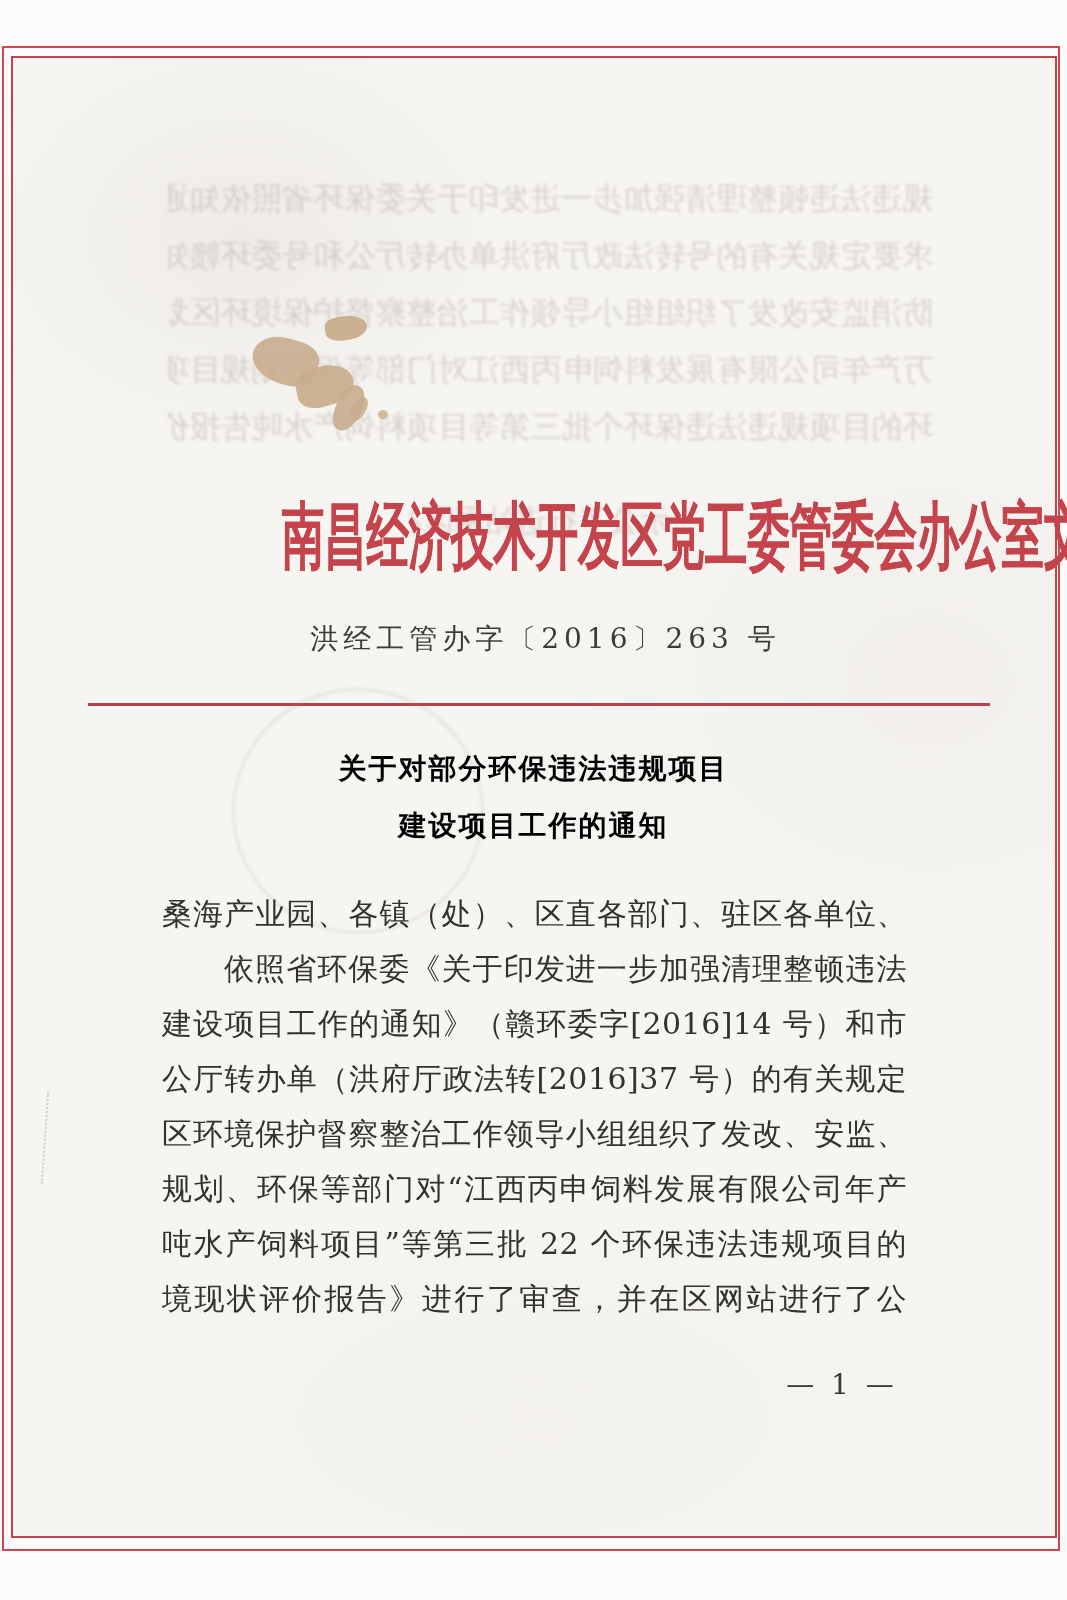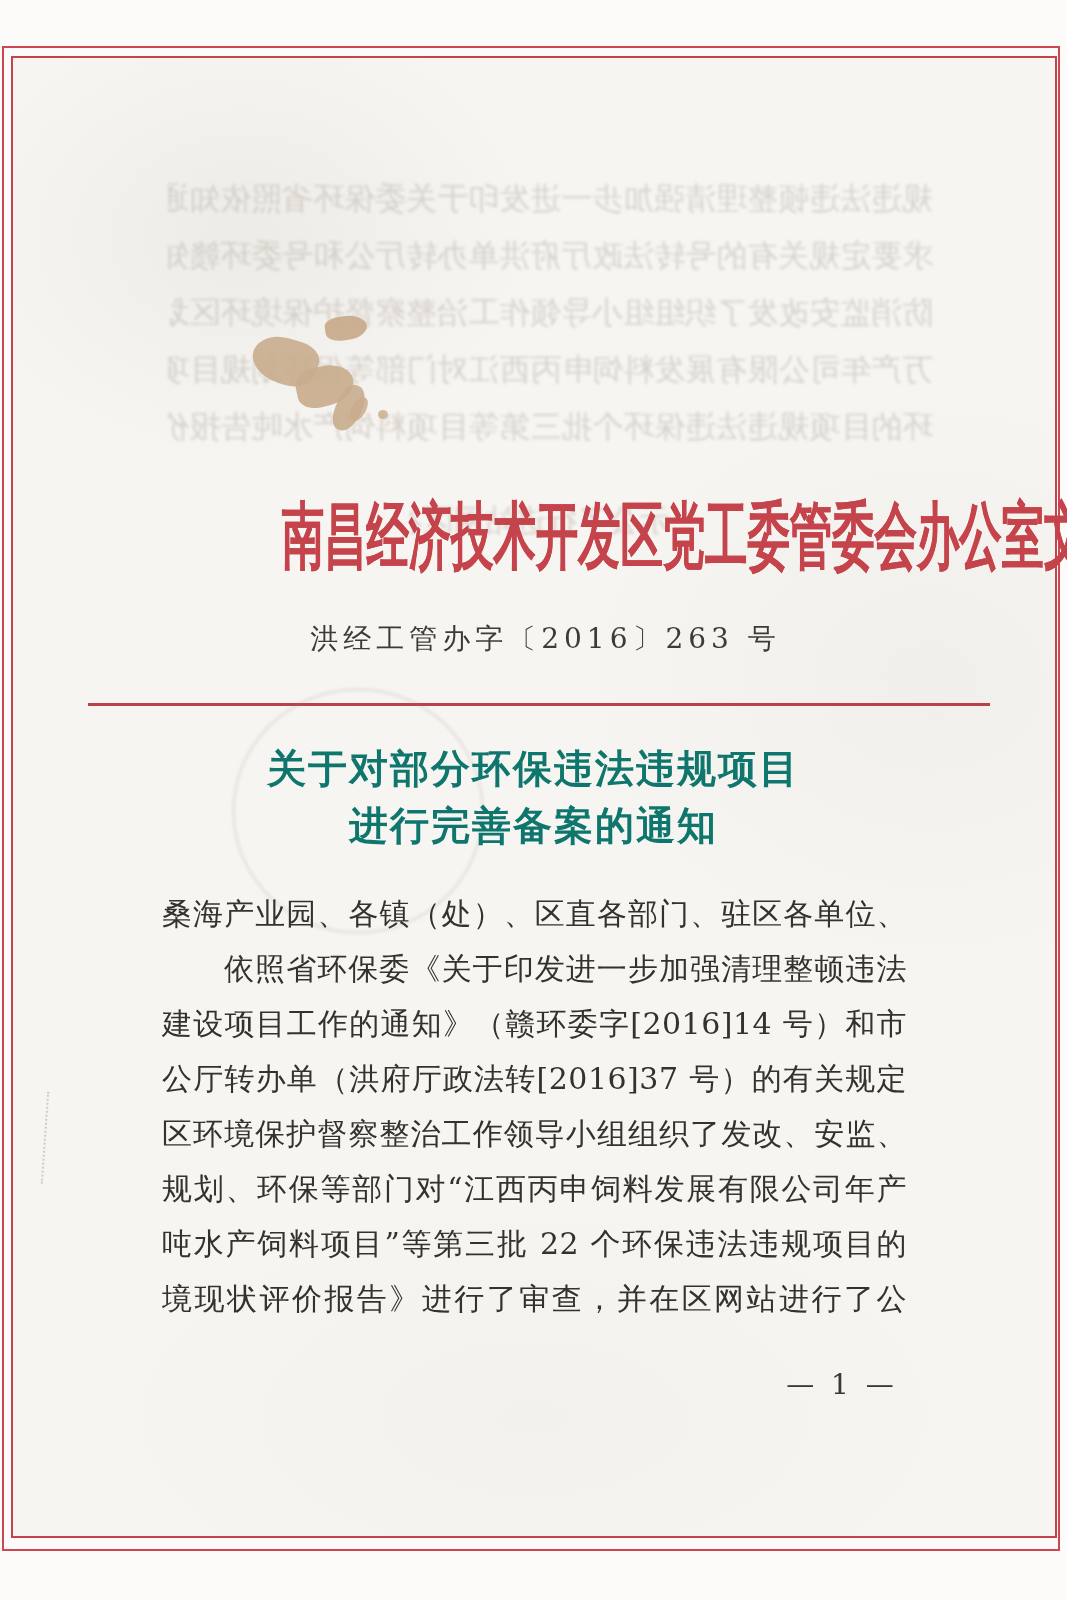--- a/index.html
+++ b/index.html
@@ -63,21 +63,21 @@
   .doc-number {
     position:absolute; top:620px; left:12px; width:1067px; text-align:center;
     font-size:28px; color:#3d3b38; letter-spacing:5px;
   }
   .red-rule {
     position:absolute; top:703px; left:88px; width:902px; height:3px;
     background:#b8414b;
   }
   .doc-title {
     position:absolute; top:740px; left:0; width:1067px; text-align:center;
-    font-size:39px; font-weight:700; color:#0f766e; line-height:57px;
+    font-size:28px; font-weight:700; color:#000000; line-height:57px;
     letter-spacing:2px;
   }
   .body-text {
     position:absolute; left:162px; top:886px; width:745px;
     font-size:30px; color:#34322f; letter-spacing:.5px;
   }
   .bline { height:55px; line-height:55px; white-space:nowrap; }
   .bline.jl { text-align:justify; text-align-last:justify; white-space:normal; overflow:hidden; }
   .bline.indent { padding-left:62px; }
   .page-num {
@@ -116,21 +116,21 @@
 </div>
 
 <div class="doc-number">洪经工管办字〔2016〕263 号</div>
 
 <div class="red-rule"></div>
 
 <div class="seal-ghost"></div>
 
 <div class="doc-title">
   <div>关于对部分环保违法违规项目</div>
-  <div>进行完善备案的通知</div>
+  <div>建设项目工作的通知</div>
 </div>
 
 <div class="body-text">
   <div class="bline jl">桑海产业园、各镇（处）、区直各部门、驻区各单位、有关</div>
   <div class="bline jl indent">依照省环保委《关于印发进一步加强清理整顿违法违规</div>
   <div class="bline jl">建设项目工作的通知》（赣环委字[2016]14 号）和市政府办</div>
   <div class="bline jl">公厅转办单（洪府厅政法转[2016]37 号）的有关规定要求，</div>
   <div class="bline jl">区环境保护督察整治工作领导小组组织了发改、安监、消防、</div>
   <div class="bline jl">规划、环保等部门对“江西丙申饲料发展有限公司年产 5 万</div>
   <div class="bline jl">吨水产饲料项目”等第三批 22 个环保违法违规项目的《环</div>

